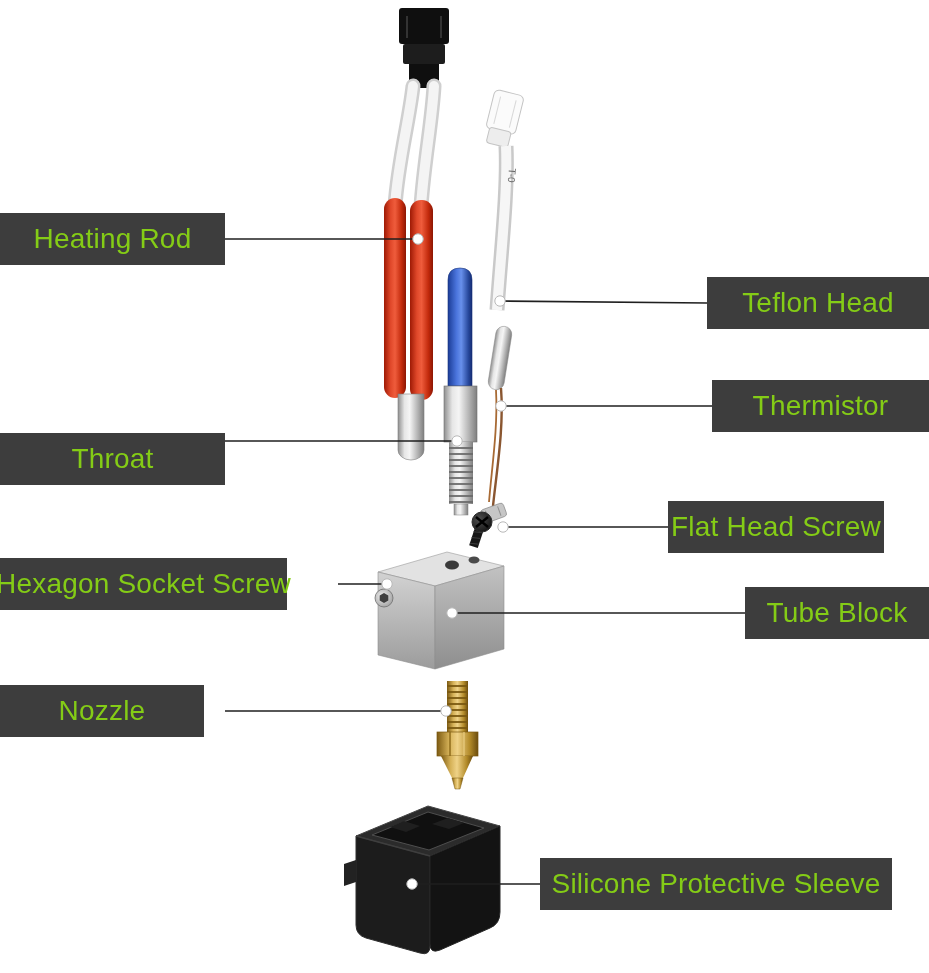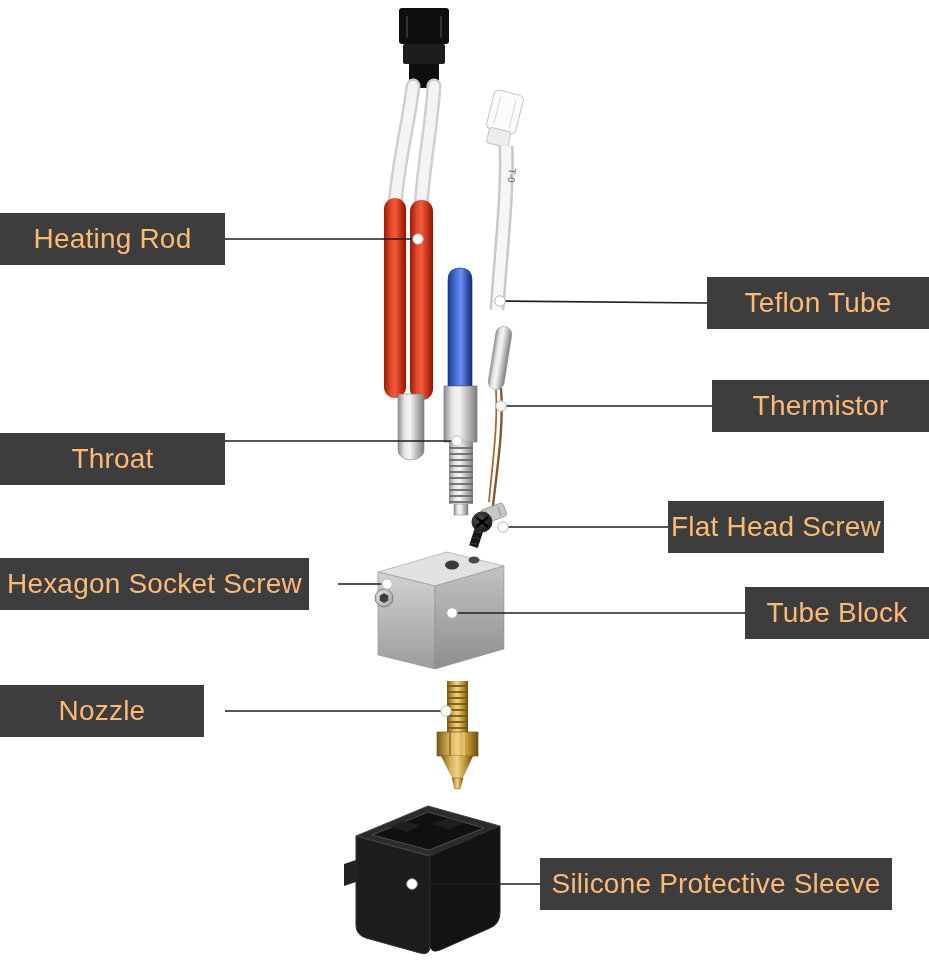--- a/index.html
+++ b/index.html
@@ -10,21 +10,21 @@
     width: 929px;
     height: 973px;
     background: #ffffff;
     overflow: hidden;
   }
   .art { position: absolute; left: 0; top: 0; }
   .label {
     position: absolute;
     height: 52px;
     background: #3d3d3d;
-    color: #fdba74;
+    color: #84cc16;
     display: flex;
     align-items: center;
     justify-content: center;
     font-size: 28px;
     letter-spacing: 0.2px;
     white-space: nowrap;
   }
 </style>
 </head>
 <body>
@@ -224,36 +224,36 @@
       <circle cx="446" cy="711" r="5.2"></circle>
       <circle cx="412" cy="884" r="5.2"></circle>
     </g>
   </svg>
 
   <div class="label" style="left:0; top:213px; width:225px">
     <span>Heating Rod</span>
   </div>
 
   <div class="label" style="left:707px; top:277px; width:222px">
-    <span>Teflon Tube</span>
+    <span>Teflon Head</span>
   </div>
 
   <div class="label" style="left:712px; top:380px; width:217px">
     <span>Thermistor</span>
   </div>
 
   <div class="label" style="left:0; top:433px; width:225px">
     <span>Throat</span>
   </div>
 
   <div class="label" style="left:668px; top:501px; width:216px">
     <span>Flat Head Screw</span>
   </div>
 
-  <div class="label" style="left:0; top:558px; width:309px">
+  <div class="label" style="left:0; top:558px; width:287px">
     <span>Hexagon Socket Screw</span>
   </div>
 
   <div class="label" style="left:745px; top:587px; width:184px">
     <span>Tube Block</span>
   </div>
 
   <div class="label" style="left:0; top:685px; width:204px">
     <span>Nozzle</span>
   </div>

